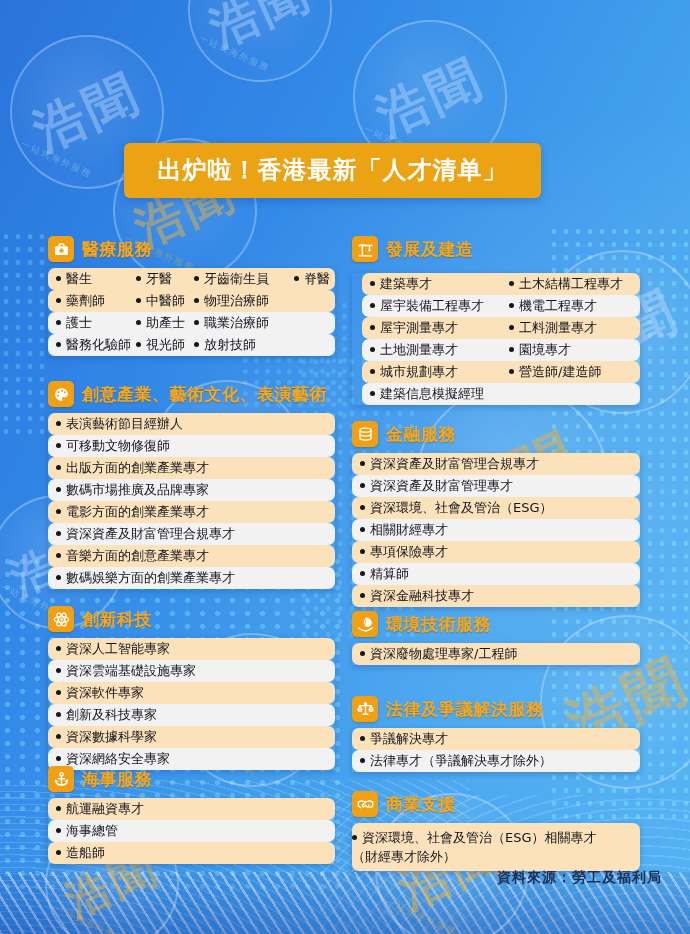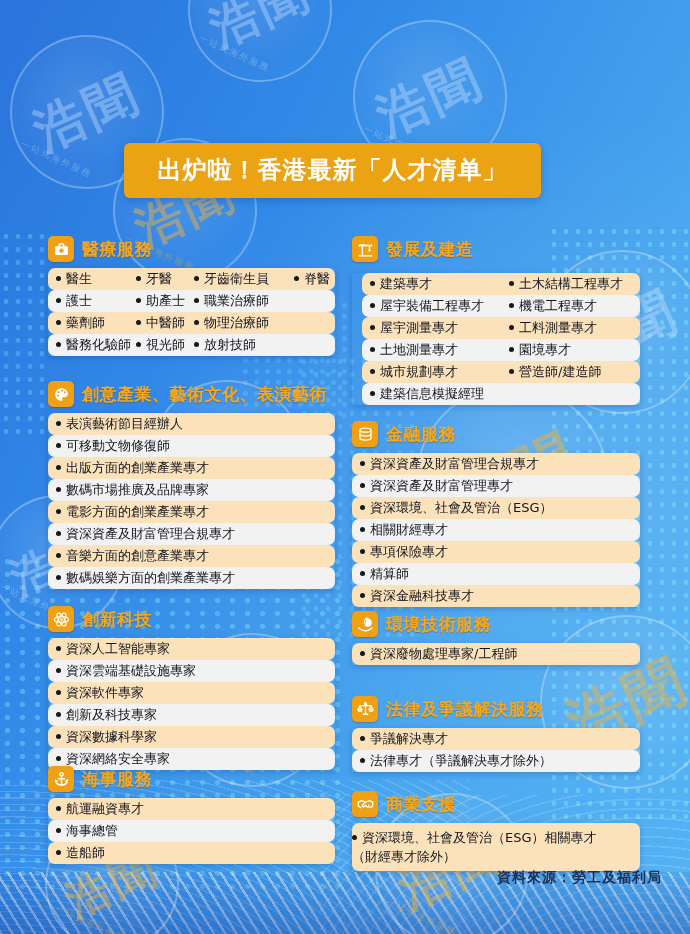--- a/index.html
+++ b/index.html
@@ -145,29 +145,29 @@
           </span>
         <h2 class="sec-title">醫療服務</h2>
       </header>
       <div class="rows g4">
           <div class="row row-a">
             <div class="cell"><span class="dot"></span><span class="txt">醫生</span></div>
             <div class="cell"><span class="dot"></span><span class="txt">牙醫</span></div>
             <div class="cell"><span class="dot"></span><span class="txt">牙齒衛生員</span></div>
             <div class="cell"><span class="dot"></span><span class="txt">脊醫</span></div>
           </div>
+          <div class="row row-a">
+            <div class="cell"><span class="dot"></span><span class="txt">藥劑師</span></div>
+            <div class="cell"><span class="dot"></span><span class="txt">中醫師</span></div>
+            <div class="cell"><span class="dot"></span><span class="txt">物理治療師</span></div>
+          </div>
           <div class="row row-b">
             <div class="cell"><span class="dot"></span><span class="txt">護士</span></div>
             <div class="cell"><span class="dot"></span><span class="txt">助產士</span></div>
             <div class="cell"><span class="dot"></span><span class="txt">職業治療師</span></div>
-          </div>
-          <div class="row row-a">
-            <div class="cell"><span class="dot"></span><span class="txt">藥劑師</span></div>
-            <div class="cell"><span class="dot"></span><span class="txt">中醫師</span></div>
-            <div class="cell"><span class="dot"></span><span class="txt">物理治療師</span></div>
           </div>
           <div class="row row-b">
             <div class="cell"><span class="dot"></span><span class="txt">醫務化驗師</span></div>
             <div class="cell"><span class="dot"></span><span class="txt">視光師</span></div>
             <div class="cell"><span class="dot"></span><span class="txt">放射技師</span></div>
           </div>
         </div>
     </section>
 
     <section class="sec" style="top:381px">

